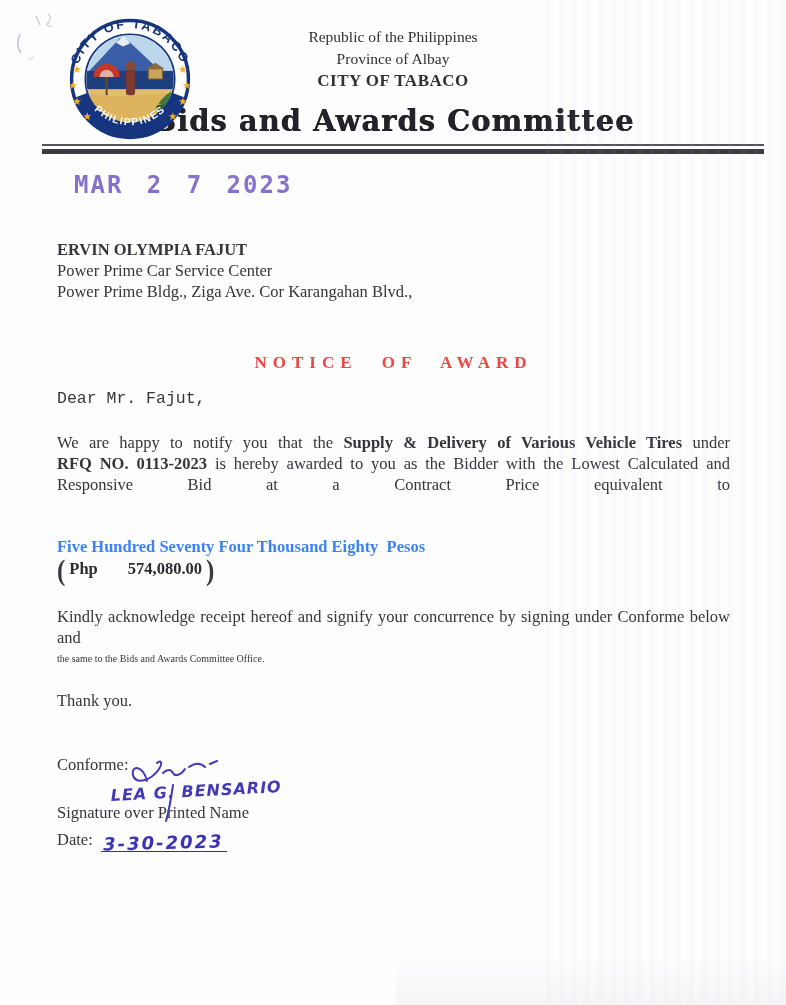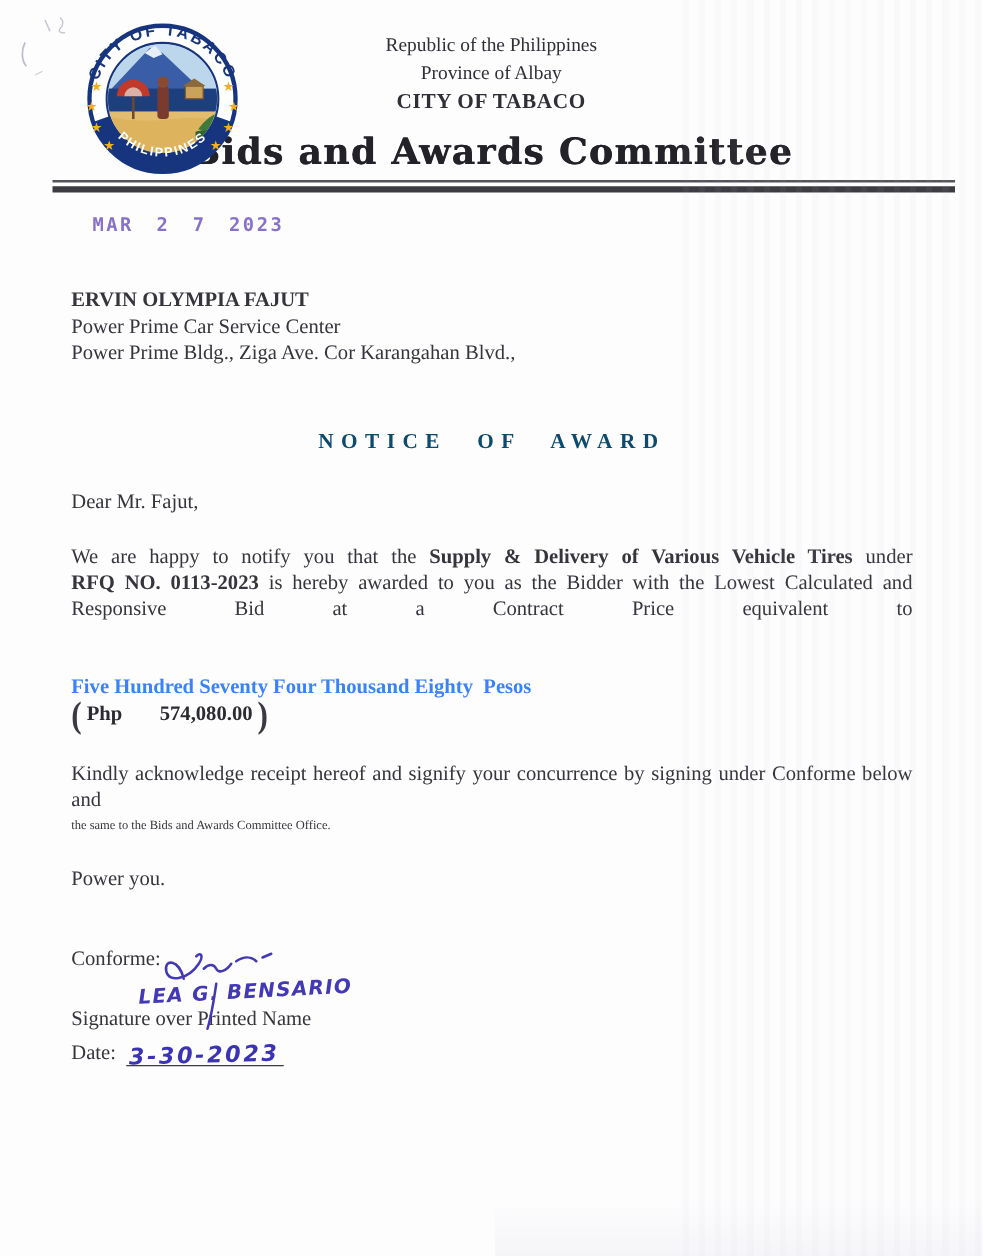--- a/index.html
+++ b/index.html
@@ -34,32 +34,32 @@
   .rule{
     margin:6px 22px 0 42px;height:3px;
     border-top:2.5px solid #54545a;
     border-bottom:5px solid #3c3c42;
     background:#fff;
   }
 
   .stamp{
     margin:17px 0 0 74px;
     font-family:"DejaVu Sans Mono", monospace;font-weight:bold;
-    font-size:15px;letter-spacing:2px;word-spacing:7px;
+    font-size:24px;letter-spacing:2px;word-spacing:7px;
     color:#7e66c6;opacity:.92;
   }
 
   .content{margin:0 56px 0 57px;font-size:16.5px;line-height:21px;}
   .recipient{margin-top:40px;}
   .recipient .name{font-weight:bold;}
   .notice-title{
     margin-top:50px;text-align:center;font-weight:bold;font-size:17px;
-    letter-spacing:6px;word-spacing:14px;color:#0c4a6e;
-  }
-  .salutation{margin-top:27px;}
+    letter-spacing:6px;word-spacing:14px;color:#ef4444;
+  }
+  .salutation{margin-top:15px;font-family:Liberation Mono, monospace;}
   .para-award{margin-top:23px;}
   .jline{text-align:justify;text-align-last:justify;}
   .bold-line{font-weight:bold;white-space:pre-wrap;color:#3b82f6;margin-top:41px;}
   .amount-line{font-weight:bold;color:#2b2b31;height:30px;margin-top:1px;}
   .bracket{display:inline-block;font-size:25px;font-weight:600;transform:scaleY(1.18);vertical-align:-4px;color:#3a3a40;}
   .php{margin:0 30px 0 4px;}
   .amt{margin-right:4px;}
   .ack{margin-top:18px;}
   .ack .l2{font-size:10px;}
   .thanks{margin-top:21px;}
@@ -172,21 +172,21 @@
       <div class="jline">Responsive Bid at a Contract Price equivalent to</div>
       <div class="bold-line">Five Hundred Seventy Four Thousand Eighty  Pesos</div>
       <div class="amount-line"><span class="bracket">(</span><span class="php">Php</span><span class="amt">574,080.00</span><span class="bracket">)</span></div>
     </div>
 
     <div class="ack">
       <div class="jline">Kindly acknowledge receipt hereof and signify your concurrence by signing under Conforme below and</div>
       <div class="l2">the same to the Bids and Awards Committee Office.</div>
     </div>
 
-    <div class="thanks">Power you.</div>
+    <div class="thanks">Thank you.</div>
 
 
     <div class="conforme-block">
       <div>Conforme:</div>
       <div class="sig-area">
         <svg class="conforme-sig" width="230" height="74" viewBox="0 0 230 74">
           <g stroke="#4338b6" stroke-width="2" fill="none" stroke-linecap="round">
             <path d="M 58 26 C 54 10 42 10 44 20 C 46 30 62 26 70 14 C 74 8 72 4 68 8"></path>
             <path d="M 74 18 c 4 -4 8 -4 10 0 c 2 4 8 2 12 -4"></path>
             <path d="M 100 12 c 6 -4 12 -4 16 0"></path>

